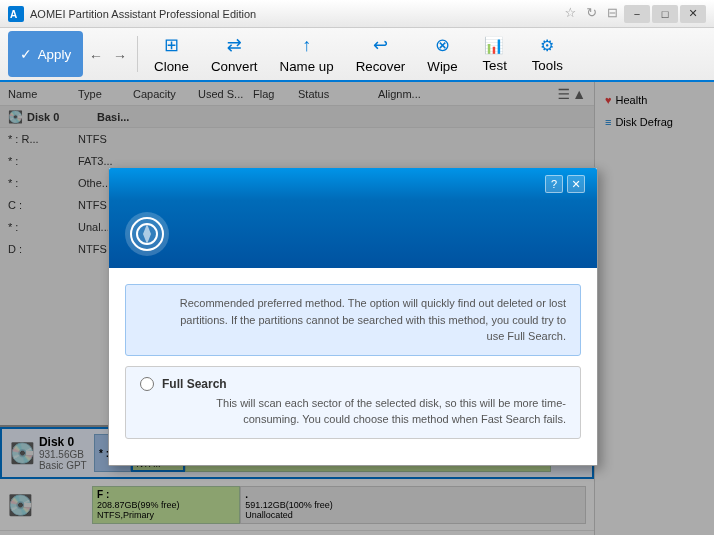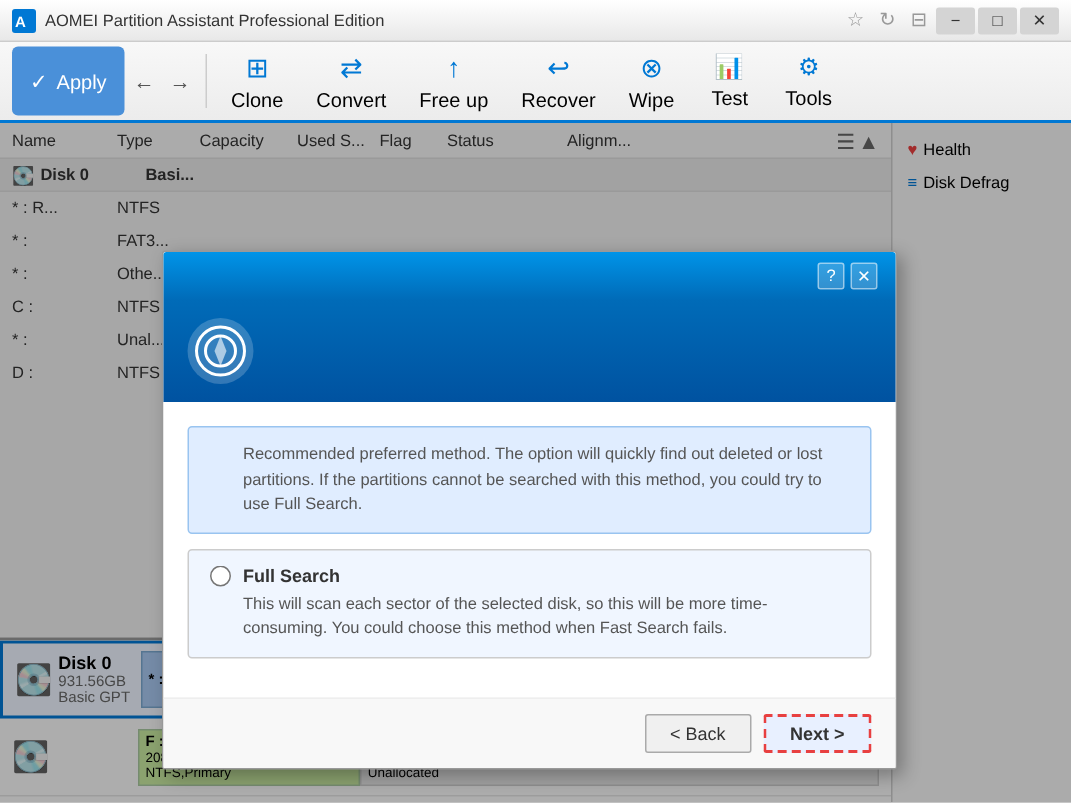--- a/index.html
+++ b/index.html
@@ -135,21 +135,21 @@
     .modal-body { padding: 16px; background: white; }
 
     .option-box {
       border: 1px solid #ccc; border-radius: 3px; padding: 10px 14px;
       margin-bottom: 10px; cursor: pointer; background: #f0f6ff;
     }
     .option-box.selected { background: #e0edff; border-color: #99c4f0; }
     .option-row { display: flex; align-items: center; gap: 8px; margin-bottom: 4px; }
     .option-radio { width: 14px; height: 14px; accent-color: #0078d4; }
     .option-title { font-size: 12px; font-weight: bold; color: #333; }
-    .option-desc { font-size: 11px; color: #555; line-height: 1.5; padding-left: 22px; }
+    .option-desc { font-size: 11px; color: #555; line-height: 1.5; padding-left: 22px; text-align: right; }
 
     
     .modal-footer {
       padding: 10px 16px; display: flex; justify-content: flex-end; gap: 8px;
       border-top: 1px solid #eee; background: #f8f8f8;
     }
     .modal-btn {
       padding: 4px 16px; height: 26px; border: 1px solid #aaa; background: #f0f0f0;
       cursor: pointer; font-size: 12px; border-radius: 2px; color: #333;
     }
@@ -197,21 +197,21 @@
   <button class="toolbar-btn">
     <span style="color:#0078d4; font-size:18px;">⊞</span>
     <span>Clone</span>
   </button>
   <button class="toolbar-btn">
     <span style="color:#0078d4; font-size:18px;">⇄</span>
     <span>Convert</span>
   </button>
   <button class="toolbar-btn">
     <span style="color:#0078d4; font-size:18px;">↑</span>
-    <span>Free up</span>
+    <span>Name up</span>
   </button>
   <button class="toolbar-btn">
     <span style="color:#0078d4; font-size:18px;">↩</span>
     <span>Recover</span>
   </button>
   <button class="toolbar-btn">
     <span style="color:#0078d4; font-size:18px;">⊗</span>
     <span>Wipe</span>
   </button>
   <button class="toolbar-btn">
@@ -368,19 +368,15 @@
 
       <div class="option-box">
         <div class="option-row">
           <input type="radio" class="option-radio" name="search-method" style="">
           <span class="option-title">Full Search</span>
         </div>
         <div class="option-desc">This will scan each sector of the selected disk, so this will be more time-consuming. You could choose this method when Fast Search fails.</div>
       </div>
     </div>
 
-    <div class="modal-footer">
-      <button class="modal-btn">&lt; Back</button>
-      <button class="modal-btn primary">Next &gt;</button>
-    </div>
   </div>
 
 </div>
 
 </body></html>

